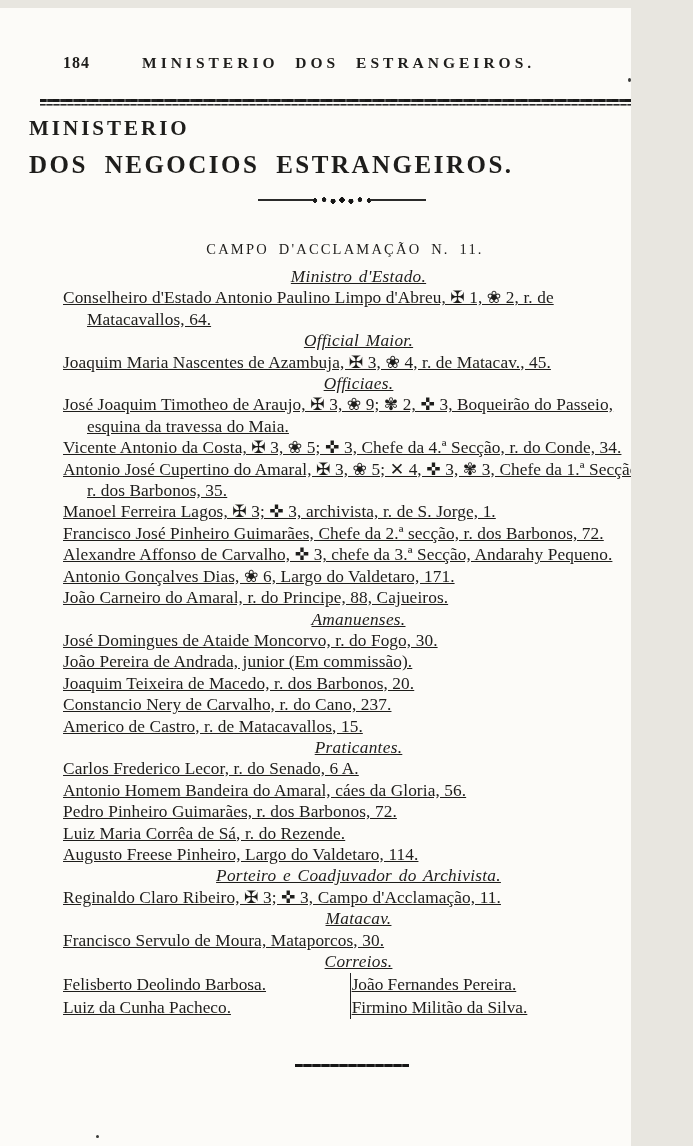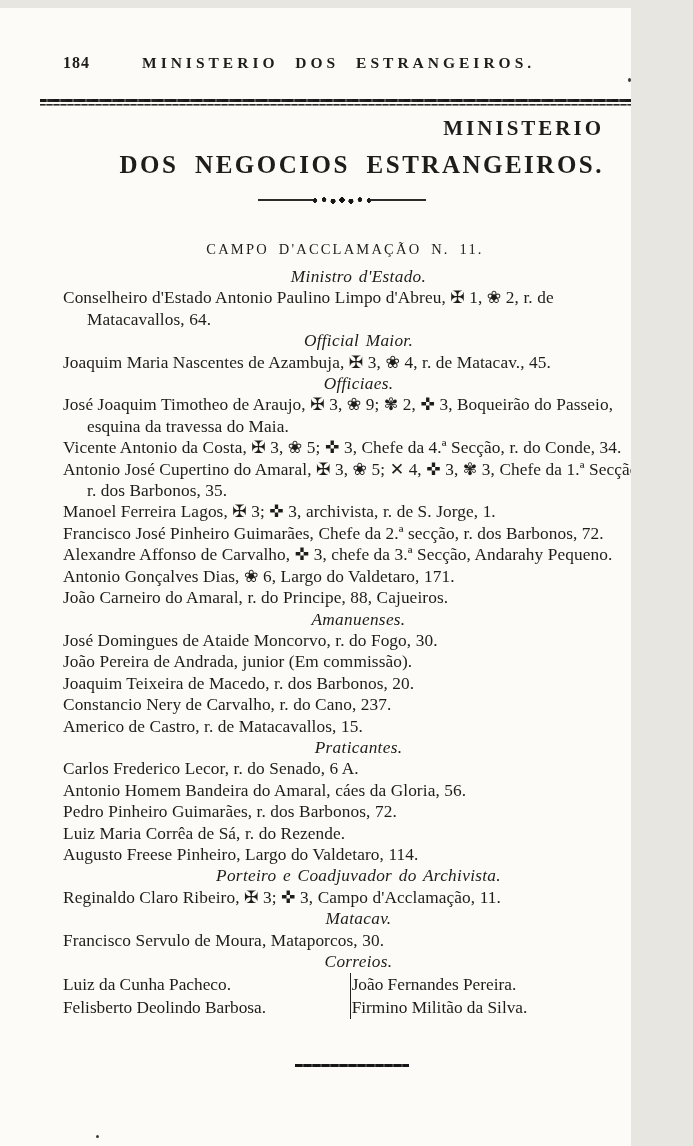--- a/index.html
+++ b/index.html
@@ -28,22 +28,22 @@
   }
   
   .top-rule{
     position:absolute;top:91px;left:40px;width:613px;height:7px;
     background:
       repeating-linear-gradient(90deg,#191919 0 6px,#555 6px 8px,#222 8px 13px) no-repeat top/100% 3px,
       repeating-linear-gradient(90deg,#2a2a2a 0 5px,#6a6a6a 5px 7px) no-repeat bottom/100% 1.6px;
   }
   
   .title-block{
-    position:absolute;top:108px;left:63px;width:588px;
-    text-align:right;
+    position:absolute;top:108px;left:76px;width:588px;
+    text-align:left;
     transform:translateX(-47px);
   }
   .main-title-1{
     font-weight:bold;font-size:21px;letter-spacing:3px;word-spacing:6px;
     margin:0 0 10px 0;
   }
   .main-title-2{
     font-weight:bold;font-size:25px;letter-spacing:2.5px;word-spacing:8px;
     margin:0;
   }
@@ -72,21 +72,21 @@
     transform:translateX(-12px);
   }
   .campo-line{
     position:absolute;top:233px;left:63px;width:588px;
     text-align:center;font-size:14.5px;letter-spacing:2.2px;word-spacing:4px;
     transform:translateX(-12px);
   }
   
   .body-block{
     position:absolute;top:258px;left:63px;width:591px;
-    font-size:17.3px;line-height:21.4px;
+    font-size:17.3px;line-height:21.4px;text-decoration:underline;
   }
   .line{min-height:21.4px;}
   .line.heading{
     text-align:center;font-style:italic;
     letter-spacing:0.3px;word-spacing:2px;
   }
   .line.entry{
     padding-left:24px;text-indent:-24px;
     letter-spacing:0.1px;
   }
@@ -167,22 +167,22 @@
         <div class="line entry">Augusto Freese Pinheiro, Largo do Valdetaro, 114.</div>
         <div class="line heading">Porteiro e Coadjuvador do Archivista.</div>
         <div class="line entry">Reginaldo Claro Ribeiro, ✠ 3; ✜ 3, Campo d'Acclamação, 11.</div>
         <div class="line heading">Matacav.</div>
         <div class="line entry">Francisco Servulo de Moura, Mataporcos, 30.</div>
         <div class="line heading">Correios.</div>
       </div>
 
     <div class="correios-columns">
       <div class="correios-col left">
+        <div>Felisberto Deolindo Barbosa.</div>
         <div>Luiz da Cunha Pacheco.</div>
-        <div>Felisberto Deolindo Barbosa.</div>
       </div>
       <div class="correios-col right">
         <div>João Fernandes Pereira.</div>
         <div>Firmino Militão da Silva.</div>
       </div>
     </div>
   </div>
 
   <div class="end-rule"></div>
 

